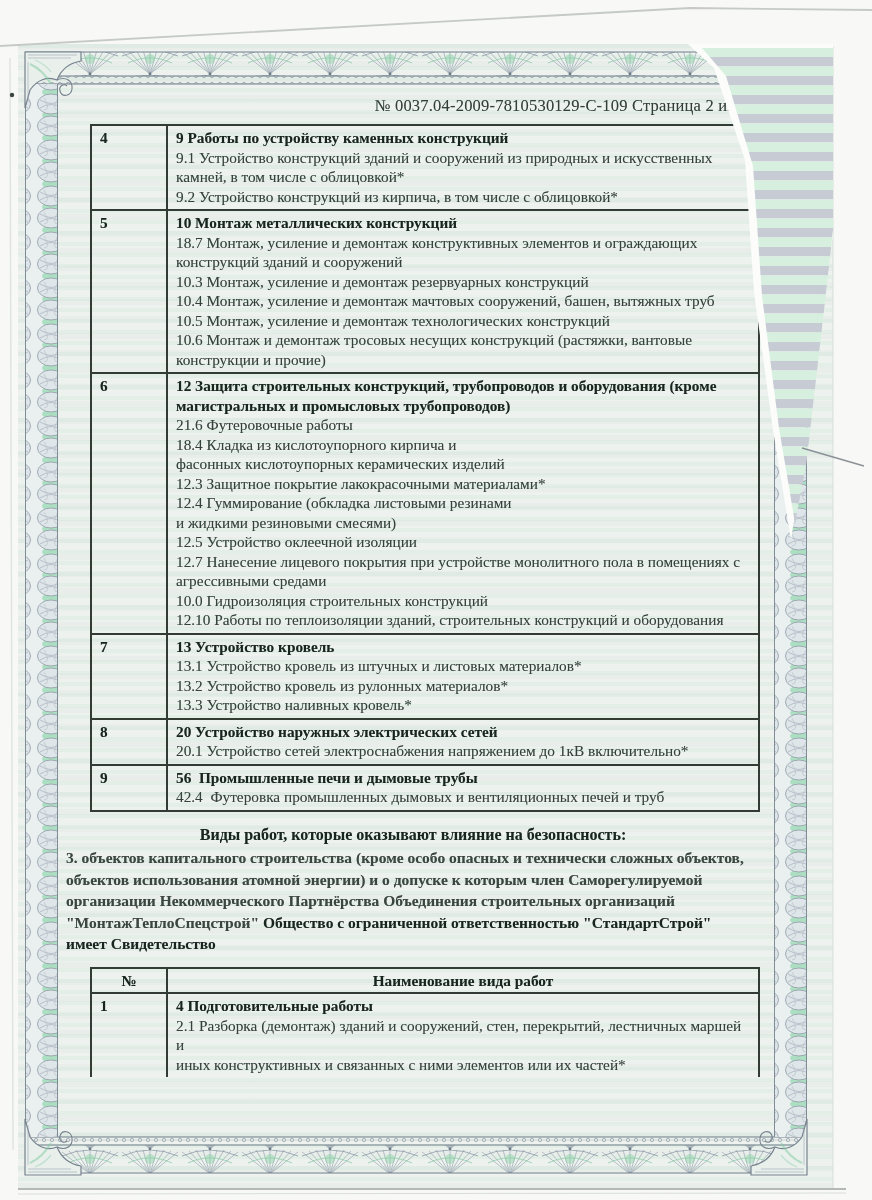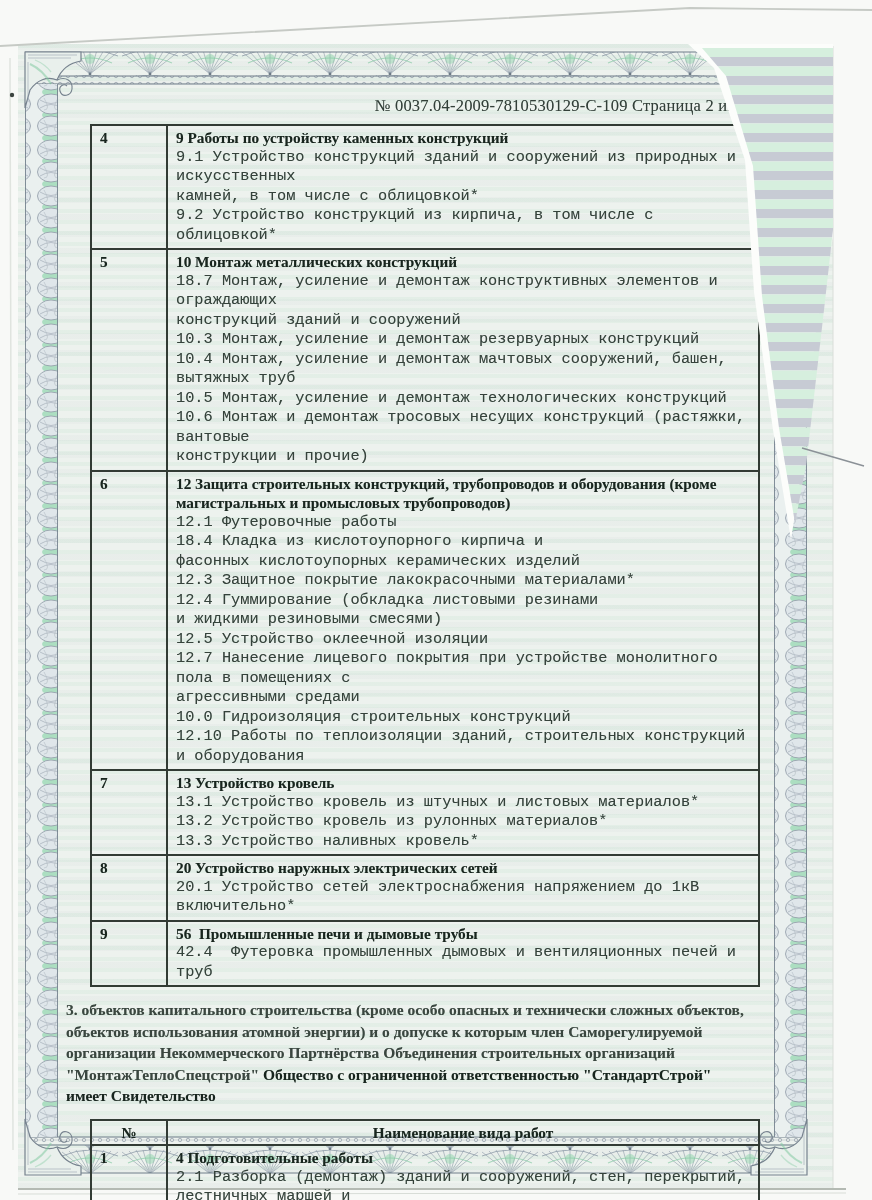--- a/index.html
+++ b/index.html
@@ -16,21 +16,21 @@
   .content{position:absolute;left:66px;top:0;width:694px;z-index:2;color:#3a463f;}
   .header-line{padding-top:96px;text-align:right;padding-right:26px;
     font-size:16.5px;color:#333f39;letter-spacing:.2px;}
   table.works-table{border-collapse:collapse;width:670px;margin-left:24px;margin-top:8px;
     font-size:15.3px;line-height:19.5px;color:#35423b;}
   table.works-table td,table.works-table th{border:2px solid #323b34;vertical-align:top;}
   td.numcol,th.numcol{width:62px;}
   td.numcol{font-weight:bold;color:#18251e;padding:2px 4px 3px 8px;}
   td.bodycol{padding:2px 8px 3px 8px;margin-left:32px;}
   .row-title{font-weight:bold;color:#18251e;white-space:pre-wrap;}
-  .work-item{white-space:pre-wrap;font-family:Liberation Mono, monospace;}
+  .work-item{white-space:pre-wrap;}
   .mid{margin-top:12px;font-size:15.5px;line-height:21.5px;}
   .mid-heading{font-weight:bold;text-align:center;color:#18251e;font-size:16px;margin-bottom:2px;}
   .mid-para{margin:0;}
   .pre{white-space:pre-wrap;font-weight:bold;}
   .bold{font-weight:bold;color:#18251e;}
   table.t2{margin-top:12px;}
   table.t2 th{font-weight:bold;color:#18251e;padding:2px 6px;text-align:center;font-size:15.3px;}
   table.t2 tr.cut td{border-bottom:none;}
   .content *{text-shadow:0 0 .4px rgba(55,75,65,.35);}
 </style>
@@ -148,21 +148,21 @@
               <div class="work-item">10.5 Монтаж, усиление и демонтаж технологических конструкций</div>
               <div class="work-item">10.6 Монтаж и демонтаж тросовых несущих конструкций (растяжки, вантовые
 конструкции и прочие)</div>
             </td>
           </tr>
           <tr>
             <td class="numcol">6</td>
             <td class="bodycol">
               <div class="row-title">12 Защита строительных конструкций, трубопроводов и оборудования (кроме
 магистральных и промысловых трубопроводов)</div>
-              <div class="work-item">12.1 Футеровочные работы</div>
+              <div class="work-item">21.6 Футеровочные работы</div>
               <div class="work-item">18.4 Кладка из кислотоупорного кирпича и
 фасонных кислотоупорных керамических изделий</div>
               <div class="work-item">12.3 Защитное покрытие лакокрасочными материалами*</div>
               <div class="work-item">12.4 Гуммирование (обкладка листовыми резинами
 и жидкими резиновыми смесями)</div>
               <div class="work-item">12.5 Устройство оклеечной изоляции</div>
               <div class="work-item">12.7 Нанесение лицевого покрытия при устройстве монолитного пола в помещениях с
 агрессивными средами</div>
               <div class="work-item">10.0 Гидроизоляция строительных конструкций</div>
               <div class="work-item">12.10 Работы по теплоизоляции зданий, строительных конструкций и оборудования</div>
@@ -188,20 +188,21 @@
             <td class="numcol">9</td>
             <td class="bodycol">
               <div class="row-title">56  Промышленные печи и дымовые трубы</div>
               <div class="work-item">42.4  Футеровка промышленных дымовых и вентиляционных печей и труб</div>
             </td>
           </tr>
         </tbody>
     </table>
 
     <div class="mid">
+      <div class="mid-heading">Виды работ, которые оказывают влияние на безопасность:</div>
       <p class="mid-para"><span class="pre">3. объектов капитального строительства (кроме особо опасных и технически сложных объектов,
 объектов использования атомной энергии) и о допуске к которым член Саморегулируемой
 организации Некоммерческого Партнёрства Объединения строительных организаций
 "МонтажТеплоСпецстрой" </span><span class="pre bold">Общество с ограниченной ответственностью "СтандартСтрой"
 имеет Свидетельство</span></p>
     </div>
 
     <table class="works-table t2">
       <thead>
         <tr>

